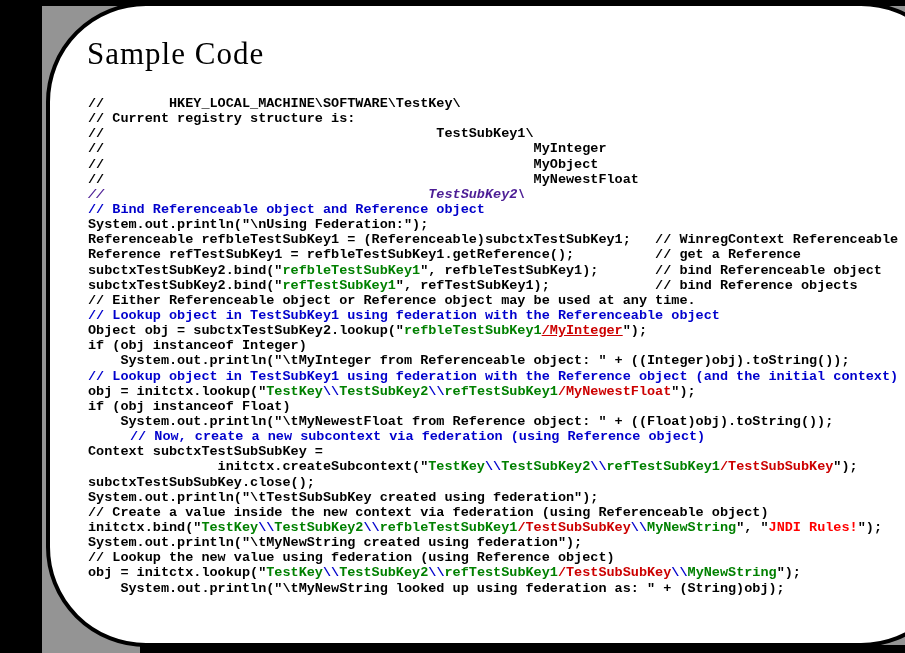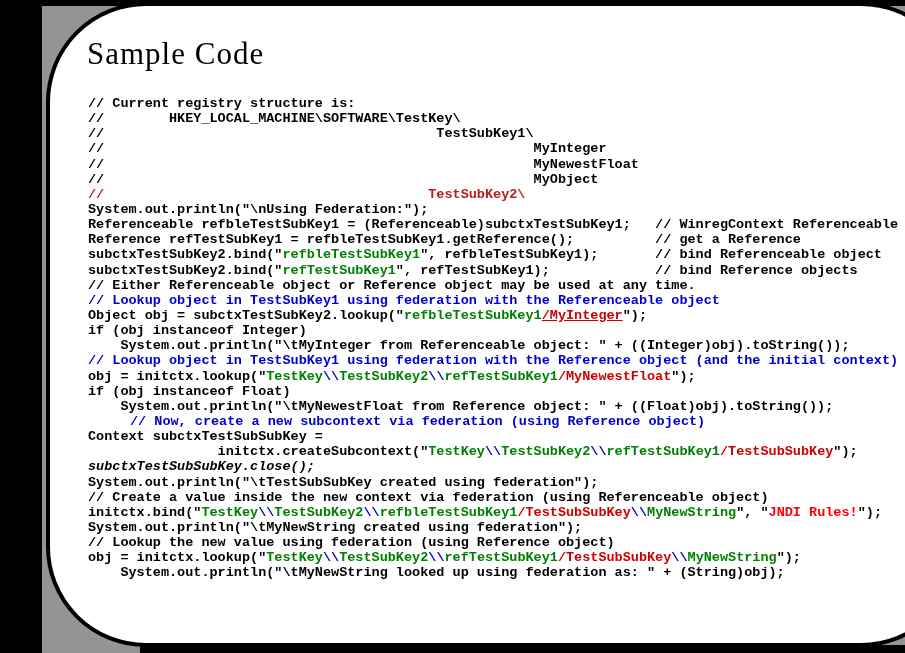--- a/index.html
+++ b/index.html
@@ -32,45 +32,46 @@
 
 <div class="slide-bg"></div>
 <div class="bubble"></div>
 <div class="bottom-bar"></div>
 <div class="top-bar"></div>
 <div class="left-bar"></div>
 
 <h1 class="title" style="margin:0;font-weight:normal;">Sample Code</h1>
 
 <div class="code">
+    <div class="code-line"><span style="color: rgb(0, 0, 0);">//        HKEY_LOCAL_MACHINE\SOFTWARE\TestKey\</span></div>
     <div class="code-line"><span style="color: rgb(0, 0, 0);">// Current registry structure is:</span></div>
-    <div class="code-line"><span style="color: rgb(0, 0, 0);">//        HKEY_LOCAL_MACHINE\SOFTWARE\TestKey\</span></div>
     <div class="code-line"><span style="color: rgb(0, 0, 0);">//                                         TestSubKey1\</span></div>
     <div class="code-line"><span style="color: rgb(0, 0, 0);">//                                                     MyInteger</span></div>
+    <div class="code-line"><span style="color: rgb(0, 0, 0);">//                                                     MyObject</span></div>
     <div class="code-line"><span style="color: rgb(0, 0, 0);">//                                                     MyNewestFloat</span></div>
-    <div class="code-line"><span style="color: rgb(0, 0, 0);">//                                                     MyObject</span></div>
-    <div class="code-line"><span style="color: #b91c1c;">//                                        TestSubKey2\</span></div>
+    <div class="code-line"><span style="color: #4c1d95; font-style: italic;">//                                        TestSubKey2\</span></div>
+    <div class="code-line"><span style="color: rgb(0, 0, 204);">// Bind Referenceable object and Reference object</span></div>
     <div class="code-line"><span style="color: rgb(0, 0, 0);">System.out.println("\nUsing Federation:");</span></div>
     <div class="code-line"><span style="color: rgb(0, 0, 0);">Referenceable refbleTestSubKey1 = (Referenceable)subctxTestSubKey1;   // WinregContext Referenceable</span></div>
     <div class="code-line"><span style="color: rgb(0, 0, 0);">Reference refTestSubKey1 = refbleTestSubKey1.getReference();          // get a Reference</span></div>
     <div class="code-line"><span style="color: rgb(0, 0, 0);">subctxTestSubKey2.bind("</span><span style="color: rgb(0, 128, 0);">refbleTestSubKey1</span><span style="color: rgb(0, 0, 0);">", refbleTestSubKey1);       // bind Referenceable object</span></div>
     <div class="code-line"><span style="color: rgb(0, 0, 0);">subctxTestSubKey2.bind("</span><span style="color: rgb(0, 128, 0);">refTestSubKey1</span><span style="color: rgb(0, 0, 0);">", refTestSubKey1);             // bind Reference objects</span></div>
     <div class="code-line"><span style="color: rgb(0, 0, 0);">// Either Referenceable object or Reference object may be used at any time.</span></div>
     <div class="code-line"><span style="color: rgb(0, 0, 204);">// Lookup object in TestSubKey1 using federation with the Referenceable object</span></div>
     <div class="code-line"><span style="color: rgb(0, 0, 0);">Object obj = subctxTestSubKey2.lookup("</span><span style="color: rgb(0, 128, 0);">refbleTestSubKey1</span><span style="color: rgb(204, 0, 0); text-decoration: underline;">/MyInteger</span><span style="color: rgb(0, 0, 0);">");</span></div>
     <div class="code-line"><span style="color: rgb(0, 0, 0);">if (obj instanceof Integer)</span></div>
     <div class="code-line"><span style="color: rgb(0, 0, 0);">    System.out.println("\tMyInteger from Referenceable object: " + ((Integer)obj).toString());</span></div>
     <div class="code-line"><span style="color: rgb(0, 0, 204);">// Lookup object in TestSubKey1 using federation with the Reference object (and the initial context)</span></div>
     <div class="code-line"><span style="color: rgb(0, 0, 0);">obj = initctx.lookup("</span><span style="color: rgb(0, 128, 0);">TestKey</span><span style="color: rgb(0, 0, 204);">\\</span><span style="color: rgb(0, 128, 0);">TestSubKey2</span><span style="color: rgb(0, 0, 204);">\\</span><span style="color: rgb(0, 128, 0);">refTestSubKey1</span><span style="color: rgb(204, 0, 0);">/MyNewestFloat</span><span style="color: rgb(0, 0, 0);">");</span></div>
     <div class="code-line"><span style="color: rgb(0, 0, 0);">if (obj instanceof Float)</span></div>
     <div class="code-line"><span style="color: rgb(0, 0, 0);">    System.out.println("\tMyNewestFloat from Reference object: " + ((Float)obj).toString());</span></div>
     <div class="code-line"><span style="color: rgb(0, 0, 204); margin-left: 42px;">// Now, create a new subcontext via federation (using Reference object)</span></div>
     <div class="code-line"><span style="color: rgb(0, 0, 0);">Context subctxTestSubSubKey =</span></div>
     <div class="code-line"><span style="color: rgb(0, 0, 0);">                initctx.createSubcontext("</span><span style="color: rgb(0, 128, 0);">TestKey</span><span style="color: rgb(0, 0, 204);">\\</span><span style="color: rgb(0, 128, 0);">TestSubKey2</span><span style="color: rgb(0, 0, 204);">\\</span><span style="color: rgb(0, 128, 0);">refTestSubKey1</span><span style="color: rgb(204, 0, 0);">/TestSubSubKey</span><span style="color: rgb(0, 0, 0);">");</span></div>
-    <div class="code-line"><span style="color: rgb(0, 0, 0); font-style: italic;">subctxTestSubSubKey.close();</span></div>
+    <div class="code-line"><span style="color: rgb(0, 0, 0);">subctxTestSubSubKey.close();</span></div>
     <div class="code-line"><span style="color: rgb(0, 0, 0);">System.out.println("\tTestSubSubKey created using federation");</span></div>
     <div class="code-line"><span style="color: rgb(0, 0, 0);">// Create a value inside the new context via federation (using Referenceable object)</span></div>
     <div class="code-line"><span style="color: rgb(0, 0, 0);">initctx.bind("</span><span style="color: rgb(0, 128, 0);">TestKey</span><span style="color: rgb(0, 0, 204);">\\</span><span style="color: rgb(0, 128, 0);">TestSubKey2</span><span style="color: rgb(0, 0, 204);">\\</span><span style="color: rgb(0, 128, 0);">refbleTestSubKey1</span><span style="color: rgb(204, 0, 0);">/TestSubSubKey</span><span style="color: rgb(0, 0, 204);">\\</span><span style="color: rgb(0, 128, 0);">MyNewString</span><span style="color: rgb(0, 0, 0);">", "</span><span style="color: rgb(255, 0, 0);">JNDI Rules!</span><span style="color: rgb(0, 0, 0);">");</span></div>
     <div class="code-line"><span style="color: rgb(0, 0, 0);">System.out.println("\tMyNewString created using federation");</span></div>
     <div class="code-line"><span style="color: rgb(0, 0, 0);">// Lookup the new value using federation (using Reference object)</span></div>
     <div class="code-line"><span style="color: rgb(0, 0, 0);">obj = initctx.lookup("</span><span style="color: rgb(0, 128, 0);">TestKey</span><span style="color: rgb(0, 0, 204);">\\</span><span style="color: rgb(0, 128, 0);">TestSubKey2</span><span style="color: rgb(0, 0, 204);">\\</span><span style="color: rgb(0, 128, 0);">refTestSubKey1</span><span style="color: rgb(204, 0, 0);">/TestSubSubKey</span><span style="color: rgb(0, 0, 204);">\\</span><span style="color: rgb(0, 128, 0);">MyNewString</span><span style="color: rgb(0, 0, 0);">");</span></div>
     <div class="code-line"><span style="color: rgb(0, 0, 0);">    System.out.println("\tMyNewString looked up using federation as: " + (String)obj);</span></div>
   </div>
 
 </body></html>

